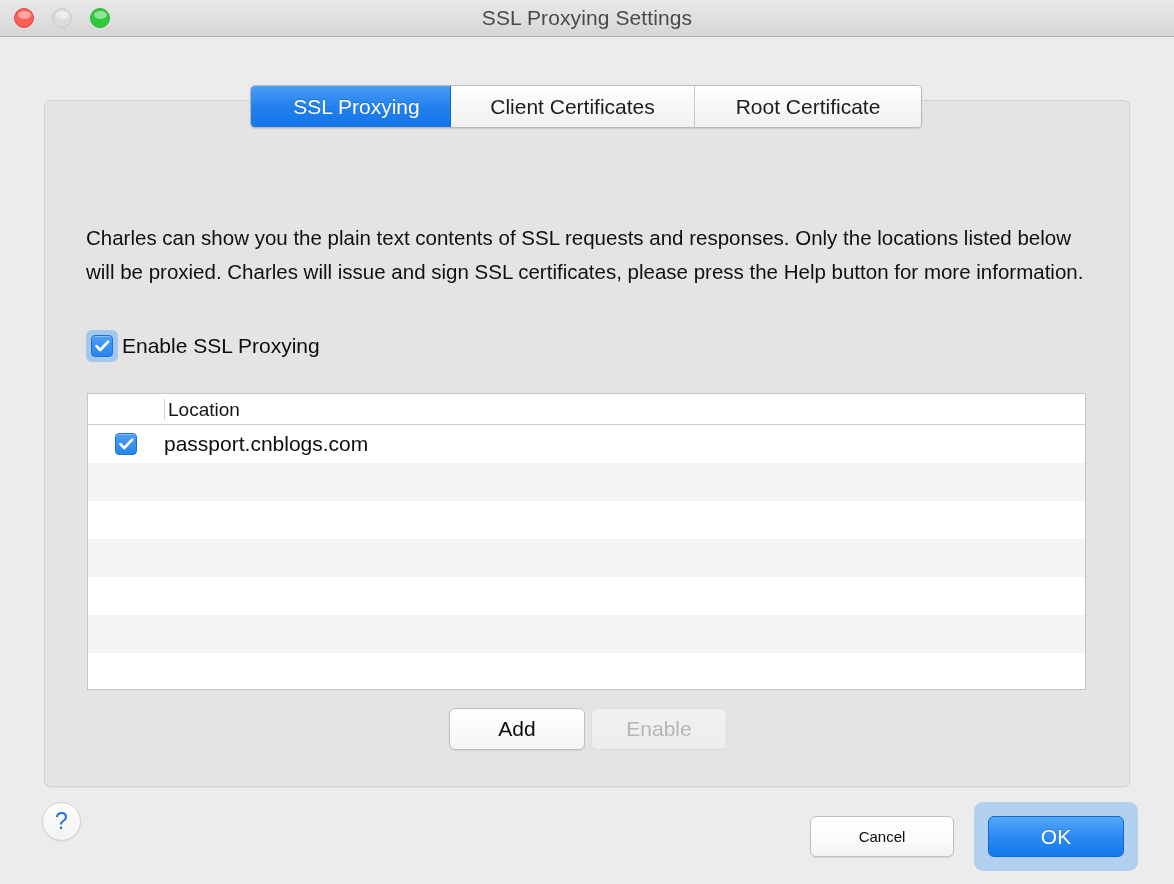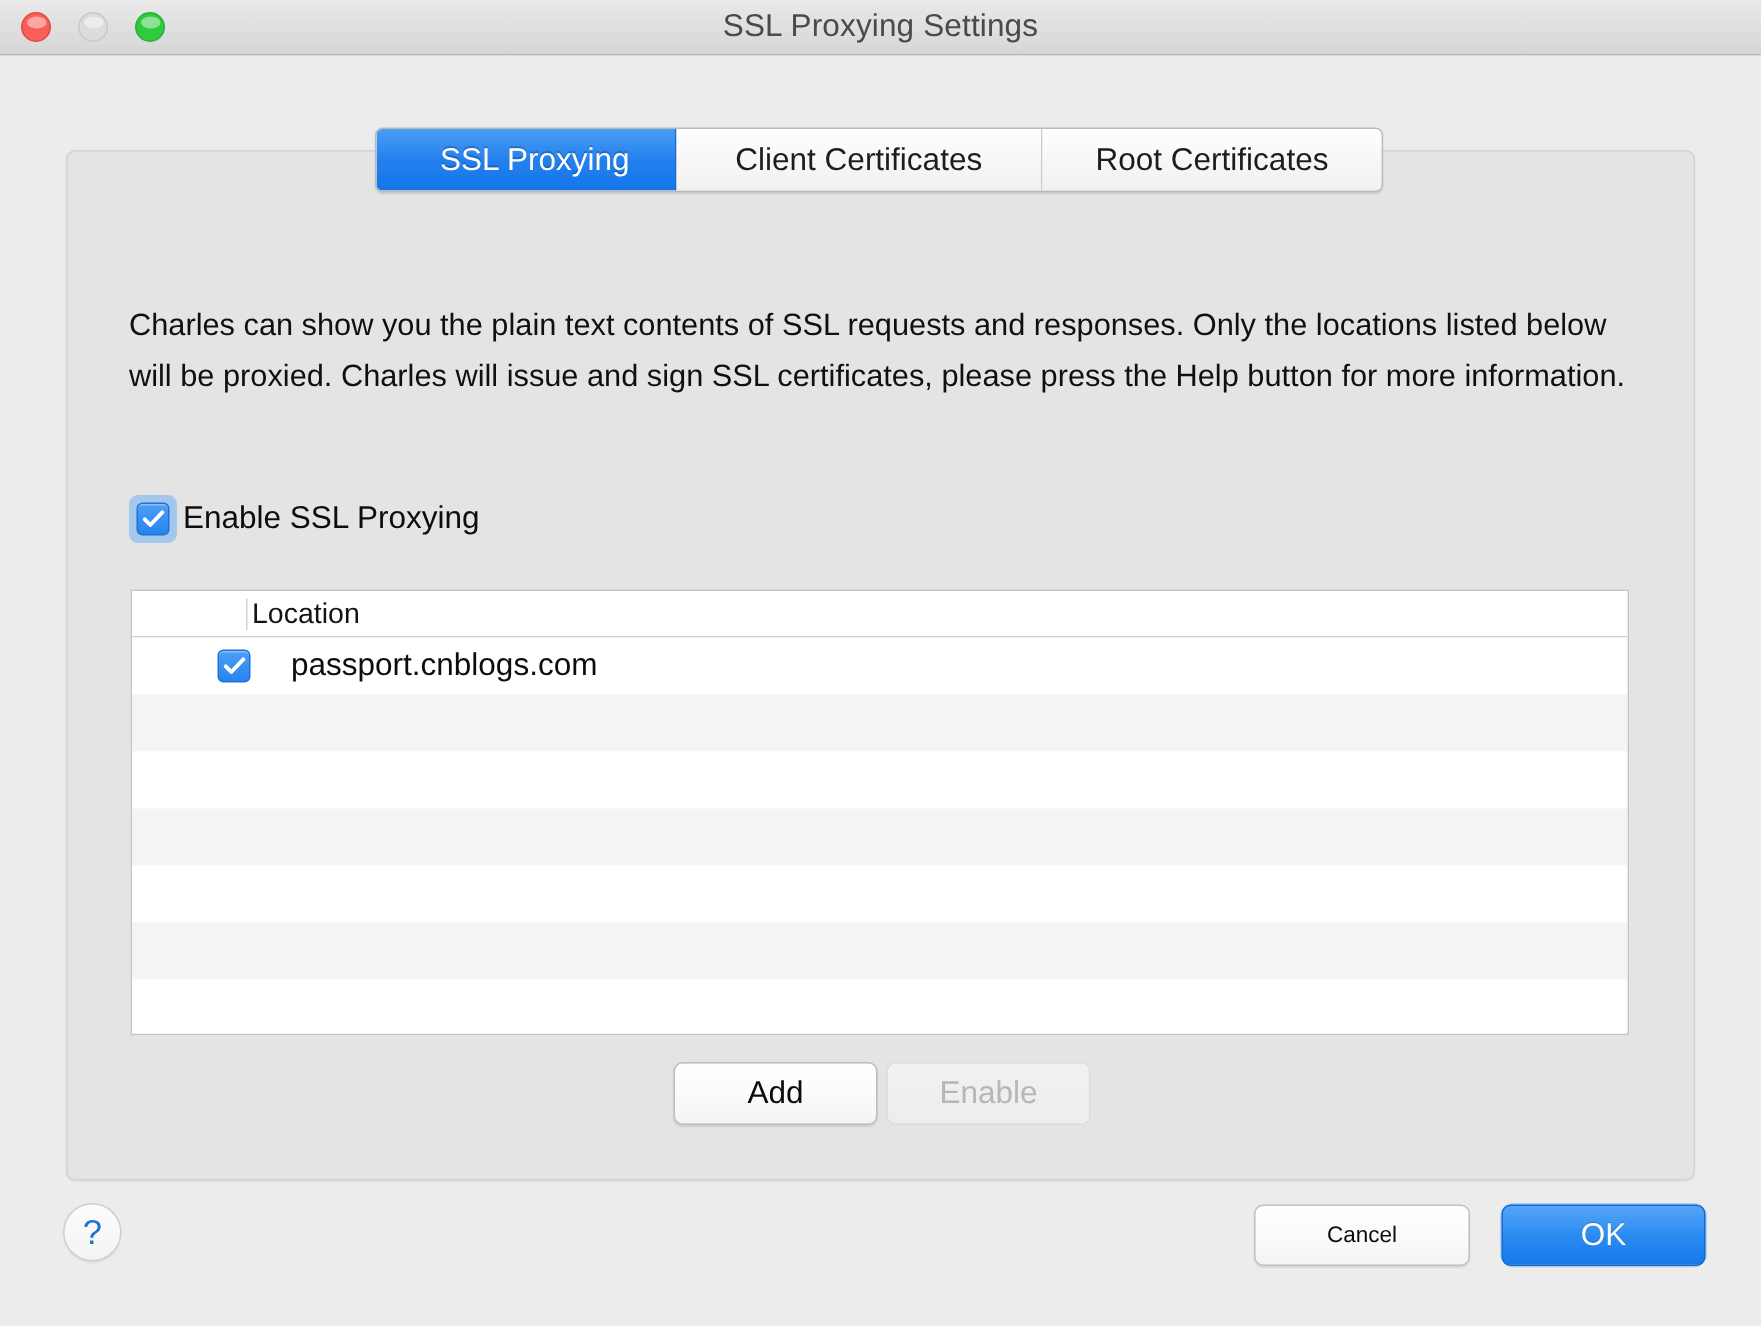--- a/index.html
+++ b/index.html
@@ -95,21 +95,21 @@
     color: #ffffff;
     border-right: 1px solid #1268cf;
     text-shadow: 0 -1px 0 rgba(0,0,0,0.22);
   }
   #tab-0 { width: 200px; padding-left: 28px; }
   #tab-1 { width: 244px; }
   #tab-2 { width: 226px; }
 
   
   #description {
-    position: absolute; left: 41px; top: 99px;
+    position: absolute; left: 41px; top: 120px;
     width: 1000px;
     font-size: 20.5px;
     line-height: 34px;
     color: #101010;
   }
 
   
   #enable-row {
     position: absolute; left: 41px; top: 229px;
     display: flex; align-items: center;
@@ -163,21 +163,21 @@
     position: absolute; left: 80px; top: 0;
     height: 31px; line-height: 31px;
     font-size: 19px;
     color: #141414;
   }
   .trow {
     position: relative;
     height: 38px;
     display: flex; align-items: center;
   }
-  .trow.even { background: #ffffff; padding-left: 30px; }
+  .trow.even { background: #ffffff; }
   .trow.odd  { background: #f4f4f4; }
   .row-cbox-cell {
     width: 76px;
     display: flex; align-items: center; justify-content: center;
   }
   .row-label {
     font-size: 21px;
     color: #0d0d0d;
     white-space: nowrap;
   }
@@ -232,21 +232,21 @@
     border-radius: 6px;
     background: linear-gradient(to bottom, #ffffff 0%, #fbfbfb 50%, #f3f3f3 100%);
     border: 1px solid #bfbfbf;
     color: #0c0c0c;
     font-size: 15px;
     display: flex; align-items: center; justify-content: center;
     cursor: default;
     box-shadow: 0 1px 1px rgba(0,0,0,0.09);
   }
   #ok-focus {
-    padding: 1px;
+    padding: 14px;
     border-radius: 9px;
     background: rgba(106,173,245,0.45);
     display: inline-block;
   }
   #ok-button {
     width: 136px; height: 41px;
     border-radius: 6px;
     background: linear-gradient(to bottom, #55a6f8 0%, #2b8bf1 50%, #1379e9 100%);
     border: 1px solid #1268cf;
     color: #ffffff;
@@ -328,16 +328,16 @@
     <div id="footer-buttons">
       <div id="cancel-button">Cancel</div>
       <div id="ok-focus">
         <div id="ok-button">OK</div>
       </div>
     </div>
 
   <div id="tabbar">
         <div class="tab active" id="tab-0">SSL Proxying</div>
         <div class="tab" id="tab-1">Client Certificates</div>
-        <div class="tab" id="tab-2">Root Certificates</div>
+        <div class="tab" id="tab-2">Root Certificate</div>
       </div>
     </div>
 </div>
 
 </body></html>

